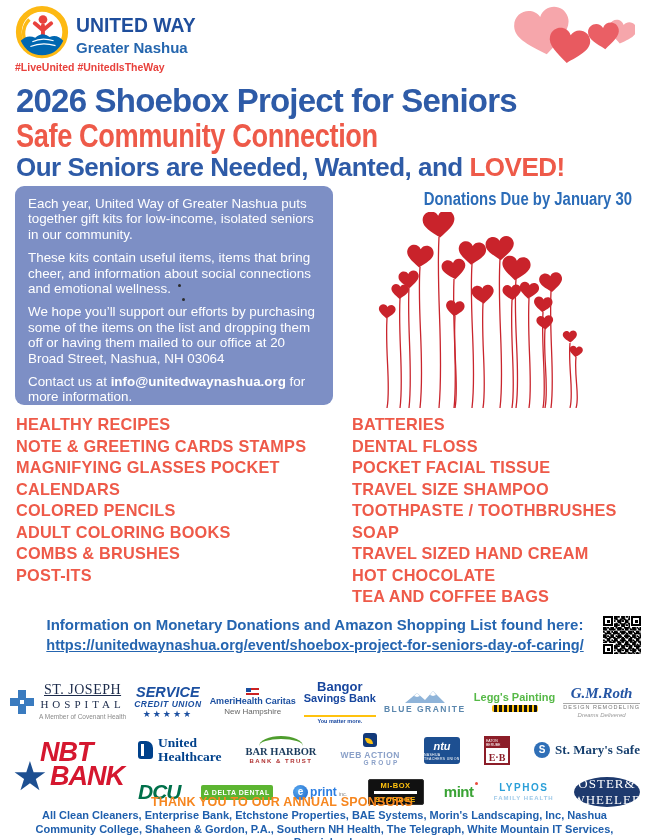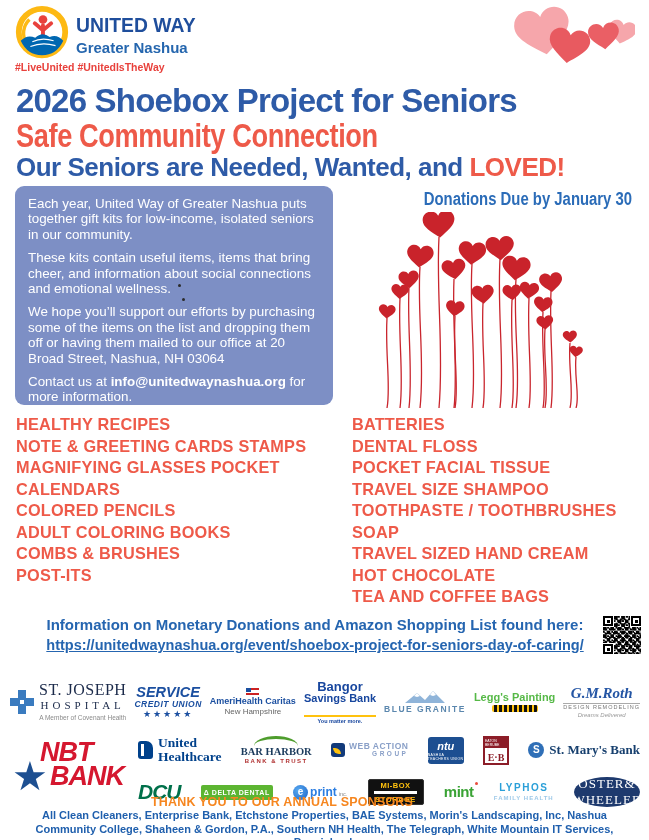--- a/index.html
+++ b/index.html
@@ -68,21 +68,21 @@
   .srow2 { height:44px; } .srow3 { height:40px; }
   .logo { display:flex; flex-direction:column; align-items:center; justify-content:center;
     text-align:center; line-height:1.05; white-space:nowrap; }
 
   .sj { flex-direction:row; gap:5px; }
   .sj-cross { width:24px; height:24px; position:relative; }
   .sj-cross::before,.sj-cross::after { content:""; position:absolute; background:#3a7bbf; }
   .sj-cross::before { left:8px; top:0; width:8px; height:24px; }
   .sj-cross::after { left:0; top:8px; width:24px; height:8px; }
   .sj-cross i { position:absolute; left:10px; top:10px; width:4px; height:4px; background:#fff; z-index:2; }
-  .sj-name { font-family:"Liberation Serif",serif; font-size:16px; color:#1b2a4a; letter-spacing:.5px; }
+  .sj-name { font-family:"Liberation Serif",serif; font-size:14px; color:#1b2a4a; letter-spacing:.5px;text-decoration:underline; }
   .sj-hosp { font-family:"Liberation Serif",serif; font-size:11px; color:#1b2a4a; letter-spacing:4px; margin-top:1px; }
   .sj-sub { font-size:6.5px; color:#8a8a8a; margin-top:3px; }
 
   .svc-1 { font-style:italic; font-weight:900; font-size:14.5px; color:#1b4fa0; }
   .svc-2 { font-style:italic; font-weight:800; font-size:8.5px; color:#1b4fa0; letter-spacing:.5px; }
   .svc-3 { font-size:9px; color:#1b4fa0; letter-spacing:2px; margin-top:1px; }
 
   .flag { width:13px; height:7px; margin-bottom:2px;
     background:linear-gradient(#c22 33%, #fff 33% 66%, #c22 66%); position:relative; }
   .flag::before { content:""; position:absolute; left:0; top:0; width:5px; height:4px; background:#1b4fa0; }
@@ -112,21 +112,21 @@
 
   .uhc { flex-direction:row; gap:5px; }
   .uhc-shield { width:15px; height:18px; background:#00418b; border-radius:3px 7px 3px 3px; position:relative; }
   .uhc-shield::after { content:""; position:absolute; left:3px; top:3px; width:3px; height:12px; background:#fff; }
   .uhc-t { font-family:"Liberation Serif",serif; font-weight:700; font-size:13.5px; color:#00418b; text-align:left; }
 
   .bhb-arc { width:44px; height:10px; border-top:3px solid #4e9d2d; border-radius:50%/100% 100% 0 0; }
   .bhb-1 { font-family:"Liberation Serif",serif; font-size:10.5px; font-weight:700; color:#1a3a5c; }
   .bhb-2 { font-size:6px; font-weight:700; color:#b03030; letter-spacing:1.5px; margin-top:1px; }
 
-  .wag { flex-direction:row; gap:4px; }
+  .wag { flex-direction:column; gap:4px; }
   .wag-ic { width:14px; height:14px; background:#123a7a; border-radius:3px; position:relative; }
   .wag-ic::after { content:""; position:absolute; left:2px; top:5px; width:8px; height:6px;
     background:#ffc20e; border-radius:0 6px 0 6px; }
   .wag-1 { font-size:8.5px; font-weight:800; color:#8aa0c8; letter-spacing:.5px; }
   .wag-2 { font-size:6.5px; font-weight:700; color:#8aa0c8; letter-spacing:2.5px; text-align:right; }
 
   .ntu { width:36px; height:27px; background:#1d4f91; border-radius:3px; color:#fff;
     display:flex; flex-direction:column; align-items:center; justify-content:center; }
   .ntu-1 { font-style:italic; font-weight:900; font-size:11px; }
   .ntu-2 { font-size:3.5px; letter-spacing:.3px; margin-top:1px; }
@@ -368,21 +368,21 @@
           <div class="ntu">
             <div class="ntu-1">ntu</div>
             <div class="ntu-2">NASHUA TEACHERS UNION</div>
           </div>
           <div class="eb">
             <div class="eb-1">EATON BERUBE</div>
             <div class="eb-2">E·B</div>
           </div>
           <div class="logo smb">
             <span class="smb-ic">S</span>
-            <span class="smb-t">St. Mary's Bank</span>
+            <span class="smb-t">St. Mary's Safe</span>
           </div>
         </div>
         <div class="srow srow3">
           <div class="logo">
             <div class="dcu-1">DCU</div>
           </div>
           <div class="dd">Δ DELTA DENTAL</div>
           <div class="logo epr">
             <span class="epr-ic">e</span>
             <span class="epr-1">print</span>

